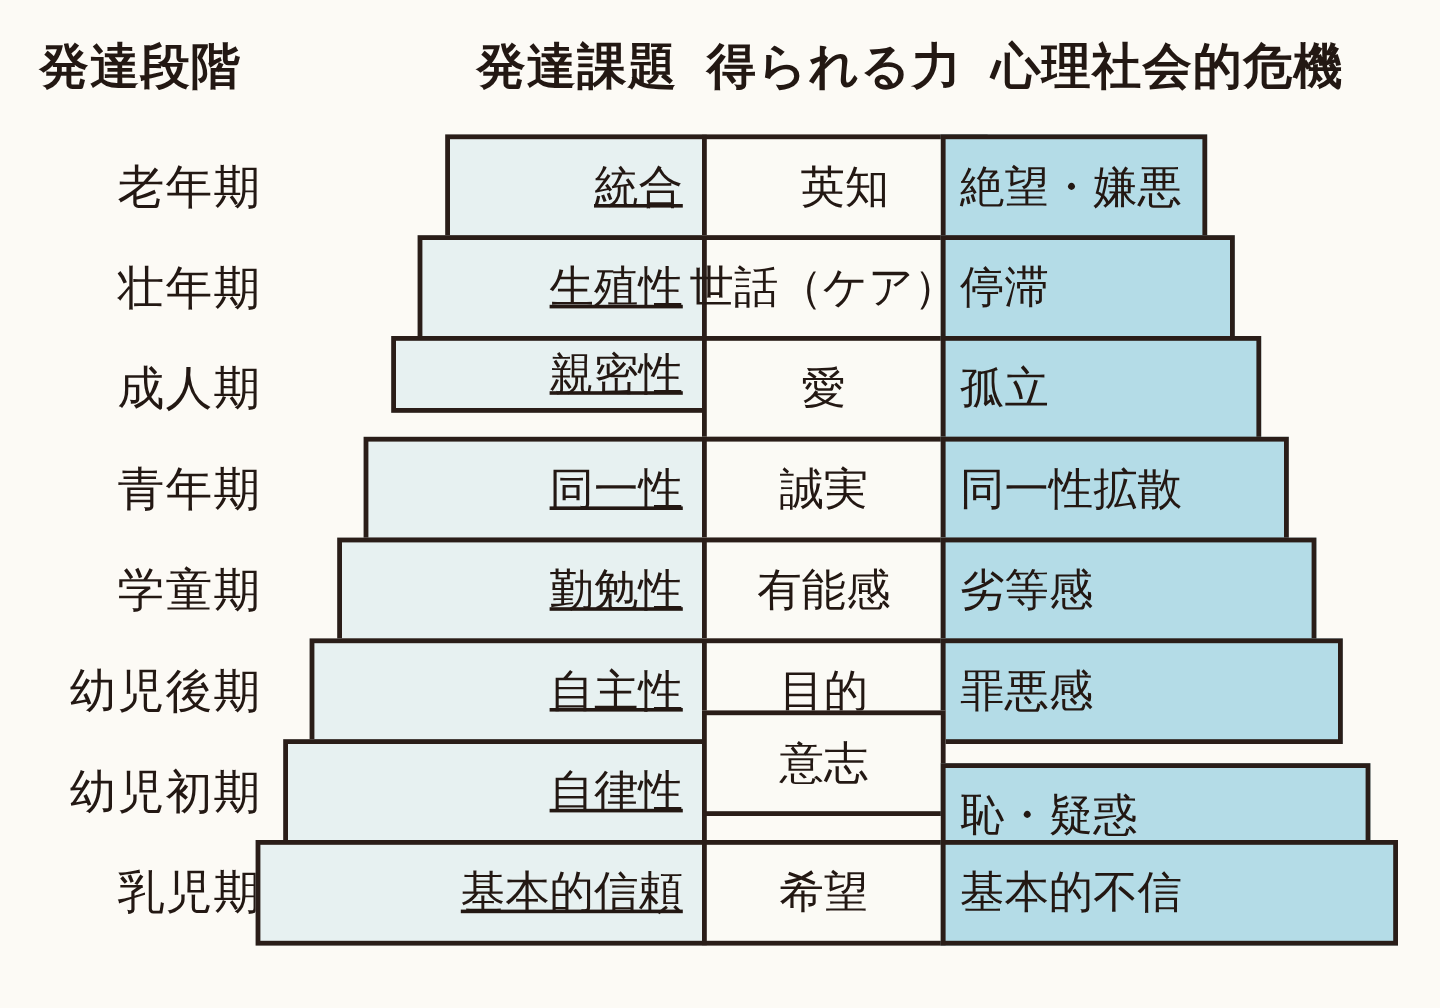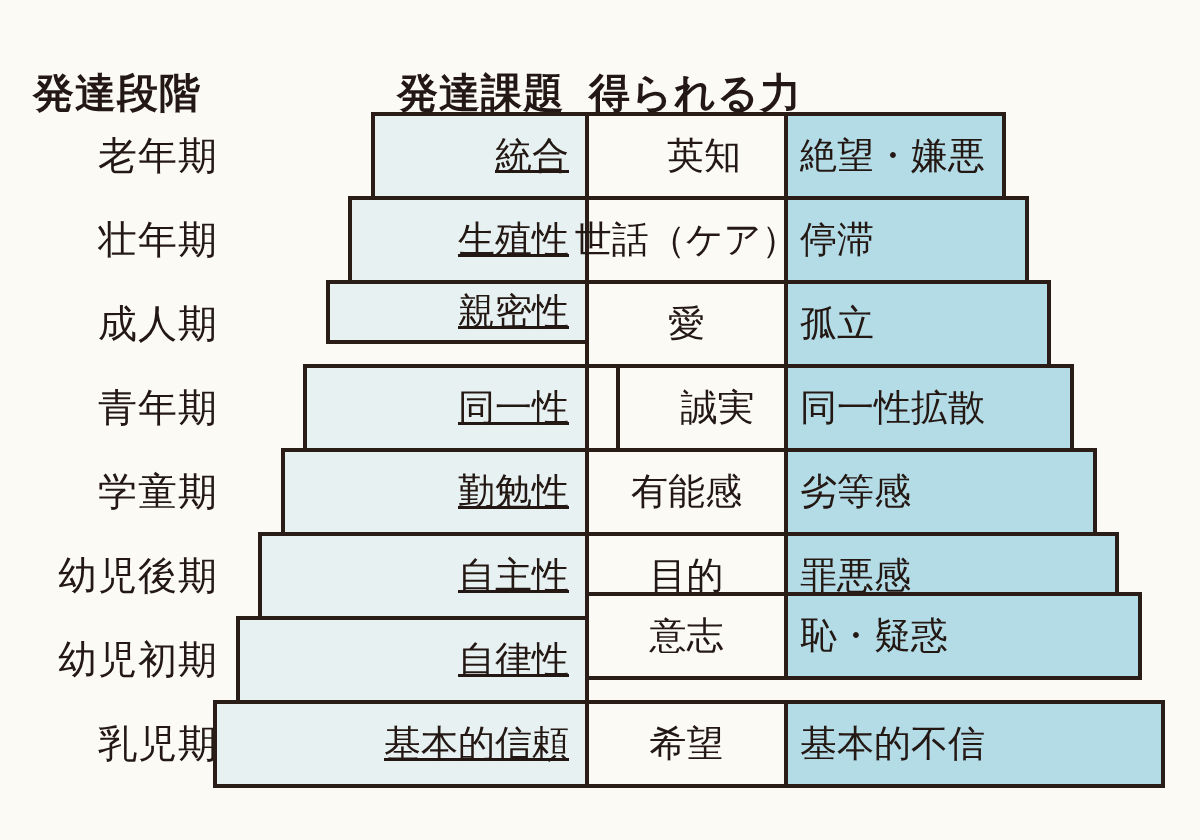--- a/index.html
+++ b/index.html
@@ -16,21 +16,21 @@
     background:var(--bg);
     font-family:"Liberation Sans","DejaVu Sans",sans-serif;
     color:var(--ink);
     overflow:hidden;
     position:relative;
   }
   .stage-area{position:absolute;inset:0;width:1200px;height:840px;}
   .hdr{
     position:absolute;top:30px;height:50px;
     font-size:41px;font-weight:700;letter-spacing:1px;
-    white-space:nowrap;line-height:50px;margin-top:38px;
+    white-space:nowrap;line-height:50px;
   }
   .hdr-stage{left:33px;}
   .hdr-task{left:397px;}
   .hdr-strength{left:589px;}
   .hdr-crisis{left:826px;}
   .row-label{
     position:absolute;left:0;width:218px;
     display:flex;align-items:center;justify-content:flex-end;
     font-size:39px;font-weight:500;letter-spacing:1px;
     white-space:nowrap;
@@ -60,47 +60,48 @@
     padding-left:12px;
   }
 </style>
 </head>
 <body>
 
 <div class="stage-area">
   <div class="hdr hdr-stage">発達段階</div>
   <div class="hdr hdr-task">発達課題</div>
   <div class="hdr hdr-strength">得られる力</div>
+  <div class="hdr hdr-crisis">心理社会的危機</div>
   <div id="rows">
       <div class="row-label" style="top: 112px; height: 88px;">老年期</div>
       <div class="box box-task" style="top: 112px; height: 88px; left: 371px; width: 218px;">統合</div>
       <div class="box box-strength" style="top: 112px; height: 88px; left: 585px; width: 238px;">英知</div>
       <div class="box box-crisis" style="top: 112px; height: 88px; left: 784px; width: 222px;">絶望・嫌悪</div>
       <div class="row-label" style="top: 196px; height: 88px;">壮年期</div>
       <div class="box box-task" style="top: 196px; height: 88px; left: 348px; width: 241px;">生殖性</div>
       <div class="box box-strength" style="top: 196px; height: 88px; left: 585px; width: 203px;">世話（ケア）</div>
       <div class="box box-crisis" style="top: 196px; height: 88px; left: 784px; width: 245px;">停滞</div>
       <div class="row-label" style="top: 280px; height: 88px; text-align: right;">成人期</div>
       <div class="box box-task" style="top: 280px; height: 64px; left: 326px; width: 263px;">親密性</div>
       <div class="box box-strength" style="top: 280px; height: 88px; left: 585px; width: 203px;">愛</div>
       <div class="box box-crisis" style="top: 280px; height: 88px; left: 784px; width: 267px;">孤立</div>
       <div class="row-label" style="top: 364px; height: 88px;">青年期</div>
       <div class="box box-task" style="top: 364px; height: 88px; left: 303px; width: 286px;">同一性</div>
-      <div class="box box-strength" style="top: 364px; height: 88px; left: 616px; width: 203px;">誠実</div>
+      <div class="box box-strength" style="top: 364px; height: 88px; left: 585px; width: 203px;">誠実</div>
       <div class="box box-crisis" style="top: 364px; height: 88px; left: 784px; width: 290px;">同一性拡散</div>
       <div class="row-label" style="top: 448px; height: 88px;">学童期</div>
       <div class="box box-task" style="top: 448px; height: 88px; left: 281px; width: 308px;">勤勉性</div>
       <div class="box box-strength" style="top: 448px; height: 88px; left: 585px; width: 203px;">有能感</div>
       <div class="box box-crisis" style="top: 448px; height: 88px; left: 784px; width: 313px;">劣等感</div>
       <div class="row-label" style="top: 532px; height: 88px;">幼児後期</div>
       <div class="box box-task" style="top: 532px; height: 88px; left: 258px; width: 331px;">自主性</div>
       <div class="box box-strength" style="top: 532px; height: 88px; left: 585px; width: 203px;">目的</div>
       <div class="box box-crisis" style="top: 532px; height: 88px; left: 784px; width: 335px;">罪悪感</div>
       <div class="row-label" style="top: 616px; height: 88px;">幼児初期</div>
       <div class="box box-task" style="top: 616px; height: 88px; left: 236px; width: 353px;">自律性</div>
       <div class="box box-strength" style="top: 592px; height: 88px; left: 585px; width: 203px;">意志</div>
-      <div class="box box-crisis" style="top: 592px; height: 88px; left: 784px; width: 358px;">恥・疑惑</div>
+      <div class="box box-crisis" style="top: 636px; height: 88px; left: 784px; width: 358px;">恥・疑惑</div>
       <div class="row-label" style="top: 700px; height: 88px;">乳児期</div>
       <div class="box box-task" style="top: 700px; height: 88px; left: 213px; width: 376px;">基本的信頼</div>
       <div class="box box-strength" style="top: 700px; height: 88px; left: 585px; width: 203px;">希望</div>
       <div class="box box-crisis" style="top: 700px; height: 88px; left: 784px; width: 381px;">基本的不信</div>
     </div>
 </div>
 
 </body></html>

